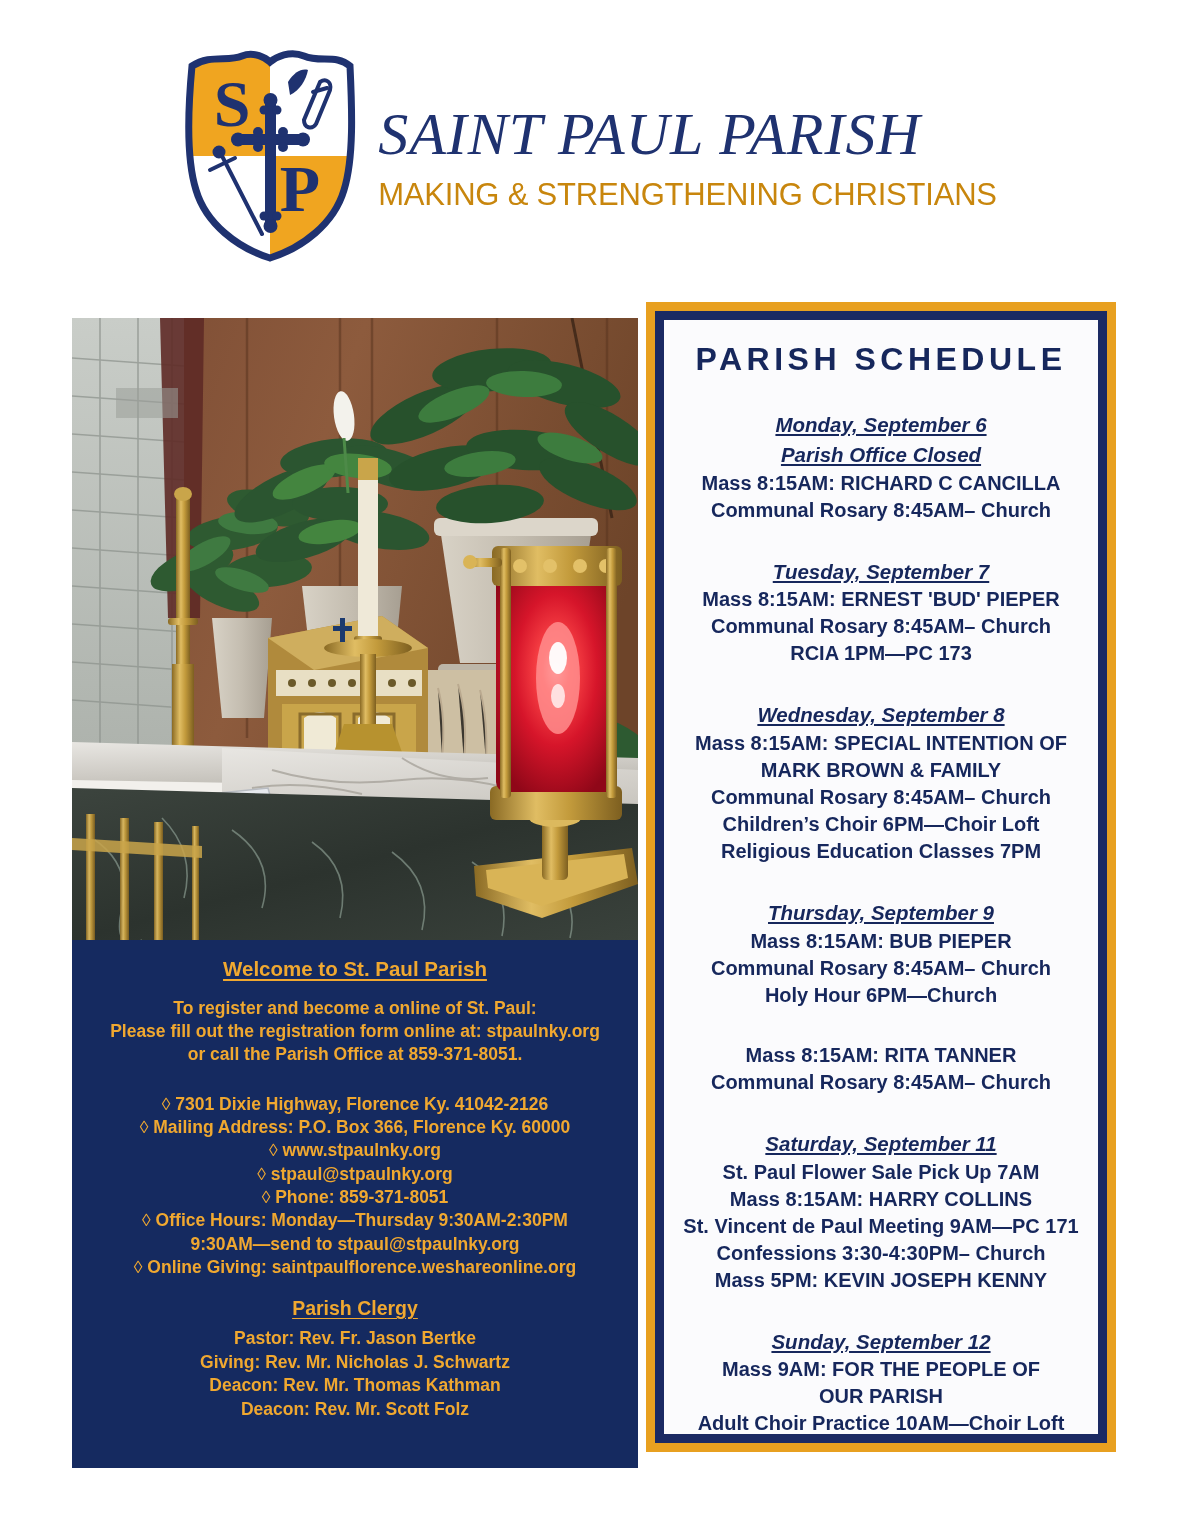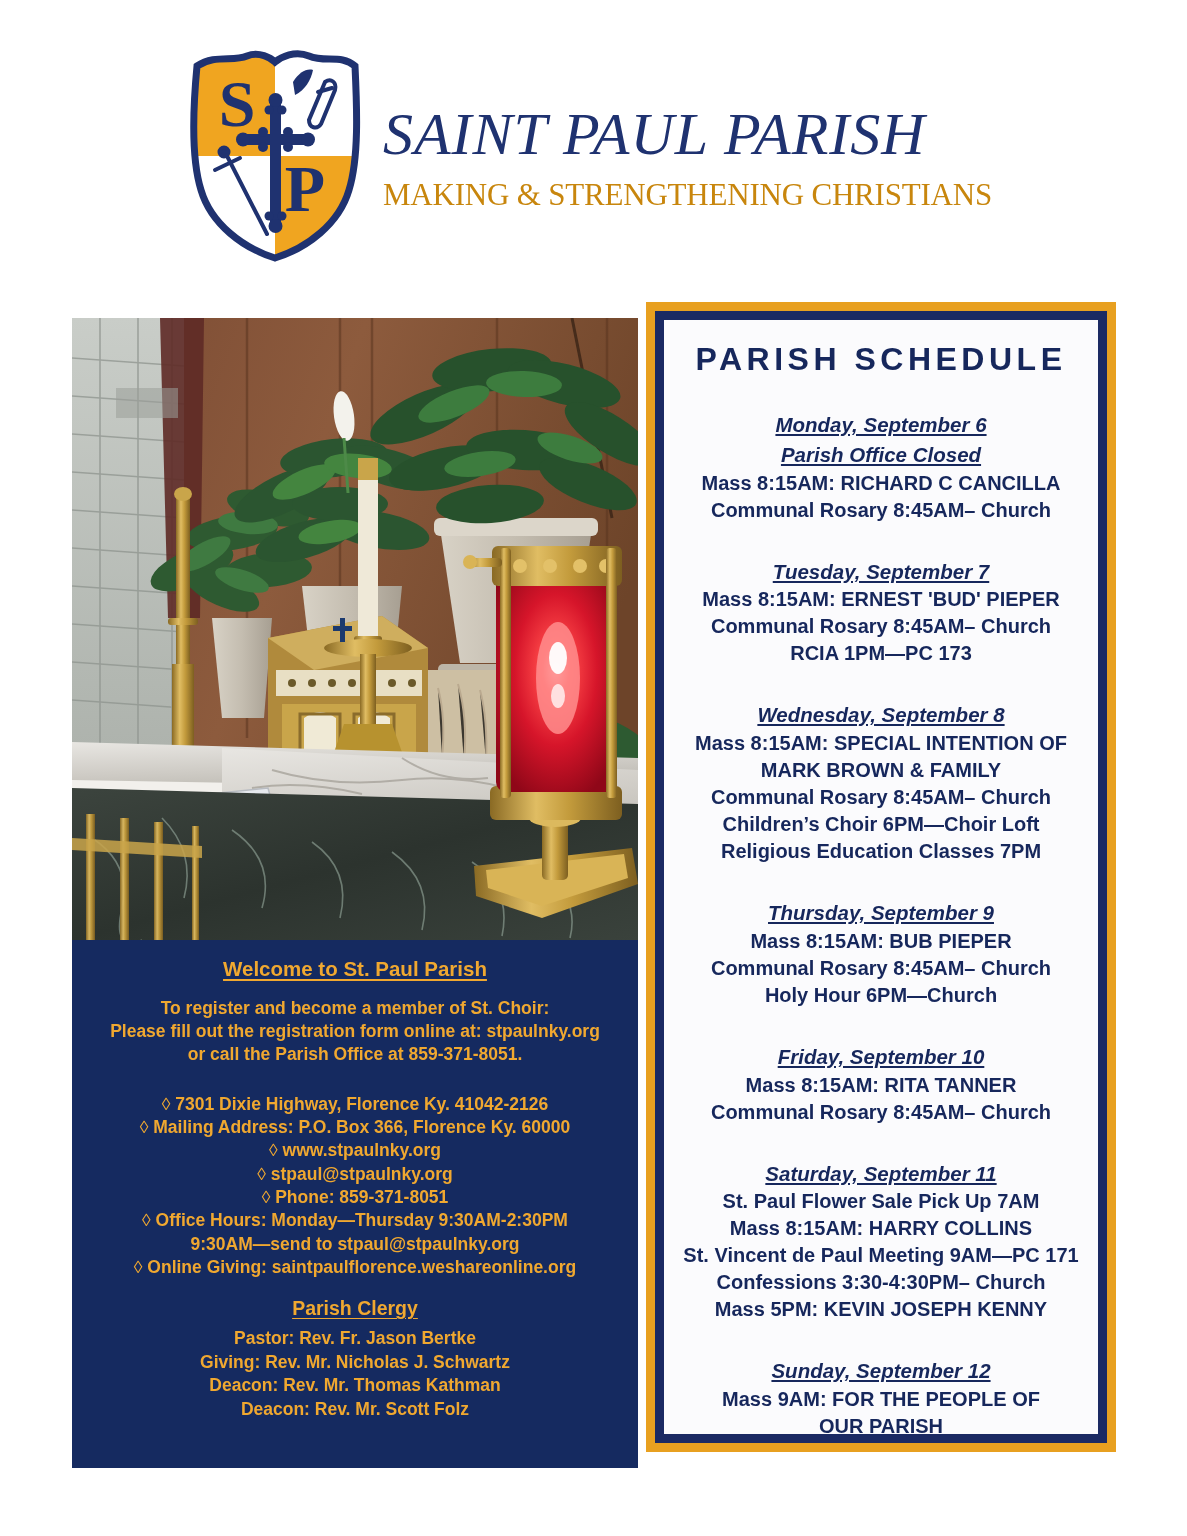--- a/index.html
+++ b/index.html
@@ -50,21 +50,21 @@
     font-family: "Liberation Serif", serif;
     font-weight: normal;
     font-style: italic;
     font-size: 60px;
     letter-spacing: 1px;
     color: #1F3270;
     line-height: 1.02;
     white-space: nowrap;
   }
   .wordmark-sub {
-    font-family: Liberation Serif, serif;
+    font-family: Liberation Sans, sans-serif;
     font-weight: normal;
     font-size: 31px;
     letter-spacing: -0.2px;
     color: #C8860D;
     line-height: 1.15;
     margin-top: 12px;
     white-space: nowrap;
   }
 
   
@@ -541,21 +541,21 @@
         <circle cx="398" cy="244" r="7" fill="#d9b456"></circle>
       </g>
     </svg>
   </div>
 
   <div class="info-panel">
 
     <div class="info-heading">Welcome to St. Paul Parish</div>
 
     <div class="info-block">
-      <span class="ln">To register and become a member of St. Choir:</span>
+      <span class="ln">To register and become a online of St. Paul:</span>
       <span class="ln">Please fill out the registration form online at: stpaulnky.org</span>
       <span class="ln">or call the Parish Office at 859-371-8051.</span>
     </div>
 
     <ul class="contact-list">
       <li>
         <span class="dia">◊</span>
         <span>7301 Dixie Highway, Florence Ky. 41042-2126</span>
       </li>
       <li>
@@ -636,21 +636,20 @@
       <div class="day">
         <div class="day-name">Thursday, September 9</div>
         <ul class="day-items">
           <li>Mass 8:15AM: BUB PIEPER</li>
           <li>Communal Rosary 8:45AM– Church</li>
           <li>Holy Hour 6PM—Church</li>
         </ul>
       </div>
 
       <div class="day">
-        <div class="day-name">Friday, September 10</div>
         <ul class="day-items">
           <li>Mass 8:15AM: RITA TANNER</li>
           <li>Communal Rosary 8:45AM– Church</li>
         </ul>
       </div>
 
       <div class="day">
         <div class="day-name">Saturday, September 11</div>
         <ul class="day-items">
           <li>St. Paul Flower Sale Pick Up 7AM</li>

